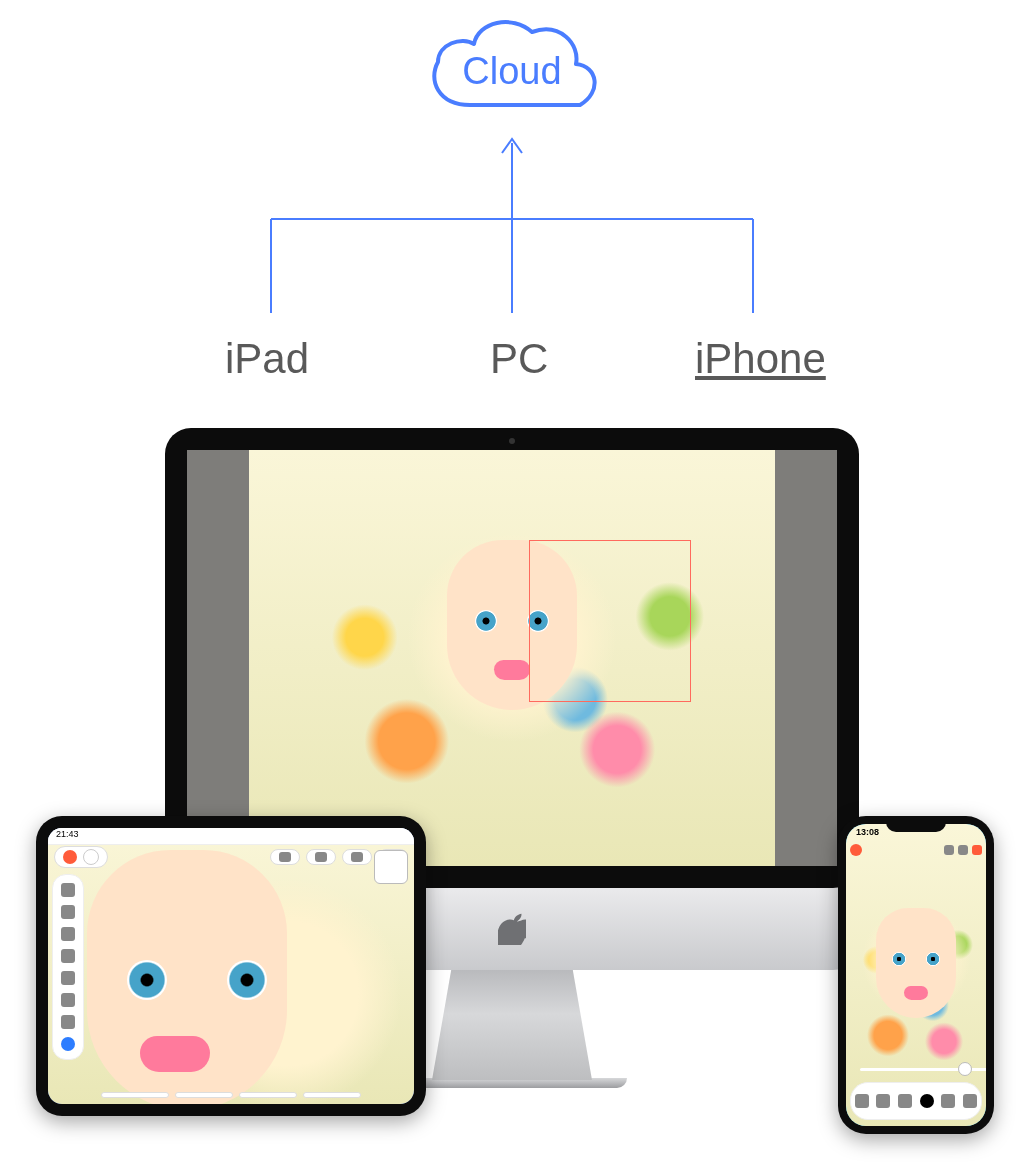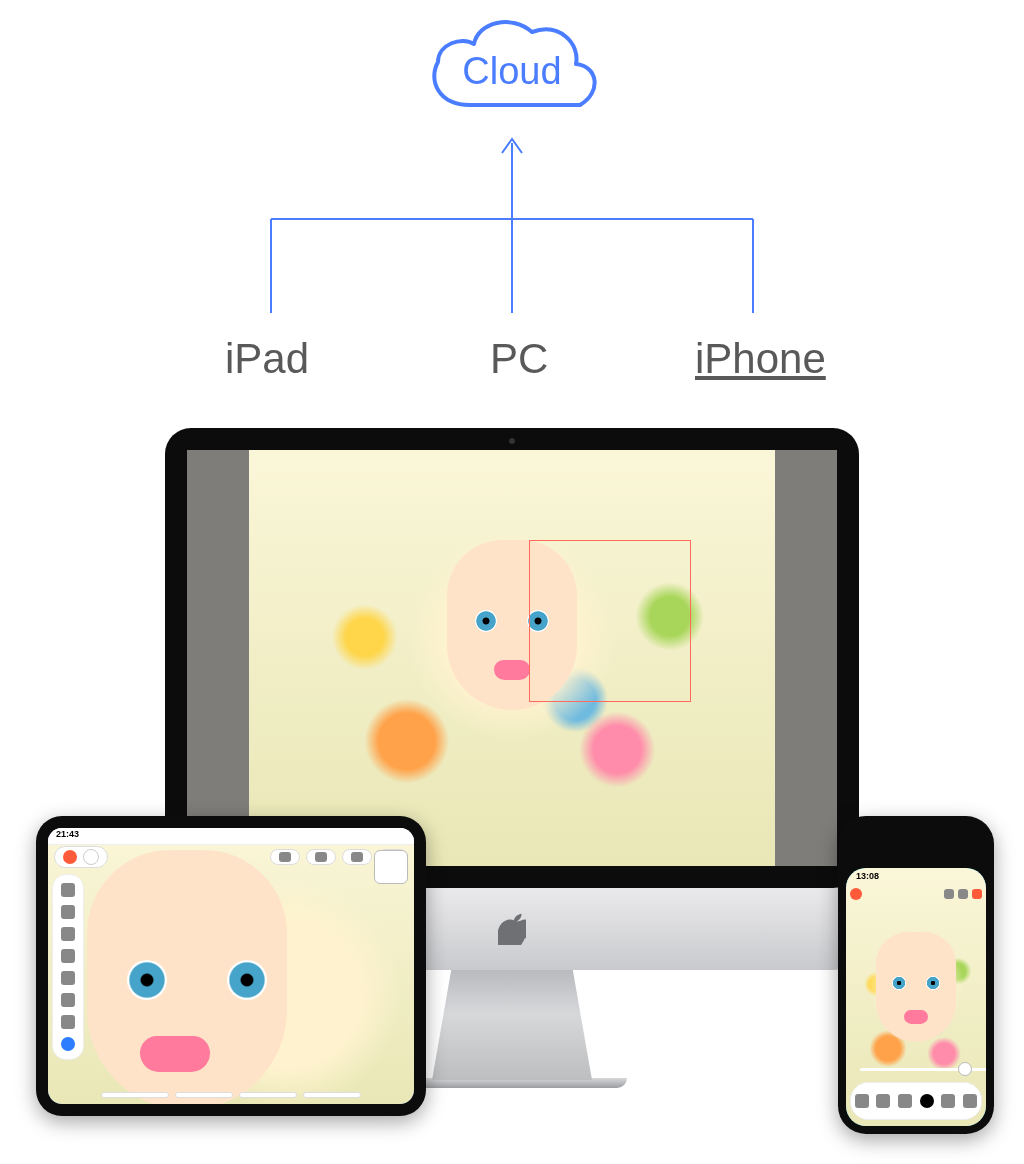--- a/index.html
+++ b/index.html
@@ -129,21 +129,21 @@
     background:linear-gradient(100deg,#f5df8a 0 30%,#9be0d0 40% 50%,#7aa8e8 55% 70%,#f0b9e2 80%);
     z-index:-1;
   }
 
   
   .ipad{
     position:absolute;left:36px;top:388px;width:390px;height:300px;
     background:#0c0c0c;border-radius:26px;padding:12px;box-sizing:border-box;
     box-shadow:0 6px 20px rgba(0,0,0,.35);
   }
-  .ipad-screen{position:absolute;inset:12px;background:#1d4ed8;border-radius:14px;overflow:hidden;font-weight:bold;}
+  .ipad-screen{position:absolute;inset:12px;background:#1d4ed8;border-radius:14px;overflow:hidden;}
   .ipad-art{position:absolute;inset:0;}
   .ipad-art .art{background:
       radial-gradient(circle at 65% 60%,#fff3cf 0 25%,transparent 40%),
       linear-gradient(#faf6d8,#e9e7b6);}
   .ipad-art .face{left:38%;top:55%;}
   .ipad-art .face .skin{width:200px;height:260px;border-radius:100px 100px 120px 120px;}
   .ipad-art .face .eye{width:40px;height:40px;top:110px;}
   .ipad-art .face .eye.l{left:40px;} .ipad-art .face .eye.r{right:20px;}
   .ipad-art .face .lips{width:70px;height:36px;top:186px;left:44%;}
   .ipad-art .hair{left:60%;top:-10%;width:420px;height:420px;}
@@ -156,21 +156,21 @@
     background:#fff;border:1px solid #eee;border-radius:14px;padding:8px 4px;align-items:center;}
   .ipad-left span{width:14px;height:14px;display:block;}
   .ipad-right{position:absolute;right:6px;top:22px;display:flex;flex-direction:column;gap:6px;align-items:flex-end;}
   .swatch{width:32px;height:32px;border:1px solid #bbb;border-radius:6px;background:#fff;}
   .ipad-bottom{position:absolute;left:0;right:0;bottom:6px;display:flex;justify-content:center;gap:6px;}
   .ipad-bottom .pill{font-size:8px;color:#555;}
 
   
   .iphone{position:absolute;left:838px;top:388px;width:156px;height:318px;background:#0c0c0c;border-radius:28px;padding:8px;box-sizing:border-box;box-shadow:0 6px 20px rgba(0,0,0,.35);}
   .iphone::before{content:"";position:absolute;left:50%;top:0;transform:translateX(-50%);width:60px;height:16px;background:#0c0c0c;border-radius:0 0 10px 10px;z-index:3;}
-  .iphone-screen{position:absolute;inset:8px;background:#0ea5e9;border-radius:20px;overflow:hidden;margin-top:44px;}
+  .iphone-screen{position:absolute;inset:8px;background:#0ea5e9;border-radius:20px;overflow:hidden;}
   .iphone-status{position:absolute;left:0;right:0;top:0;height:18px;}
   .iphone-status .time{position:absolute;left:10px;top:3px;font-size:9px;color:#000;font-weight:600;}
   .iphone-art{position:absolute;inset:0;}
   .iphone-art .hair{width:180px;height:260px;top:2%;}
   .iphone-art .face{top:46%;}
   .iphone-art .face .skin{width:80px;height:110px;border-radius:40px 40px 50px 50px;}
   .iphone-art .face .eye{width:14px;height:14px;top:44px;}
   .iphone-art .face .eye.l{left:16px;} .iphone-art .face .eye.r{right:16px;}
   .iphone-art .face .lips{width:24px;height:14px;top:78px;}
   .iphone-top{position:absolute;top:20px;left:4px;right:4px;display:flex;justify-content:space-between;align-items:center;}

